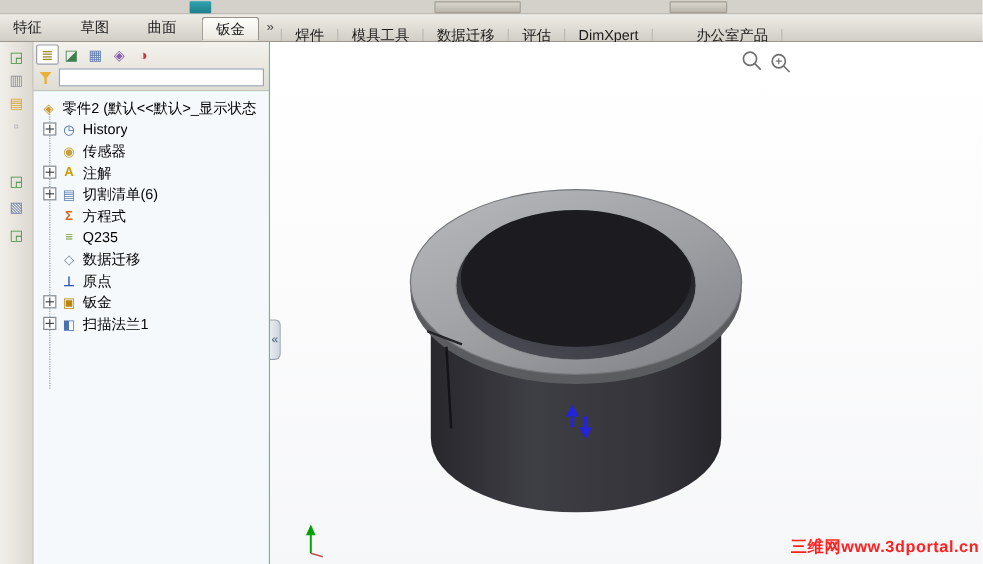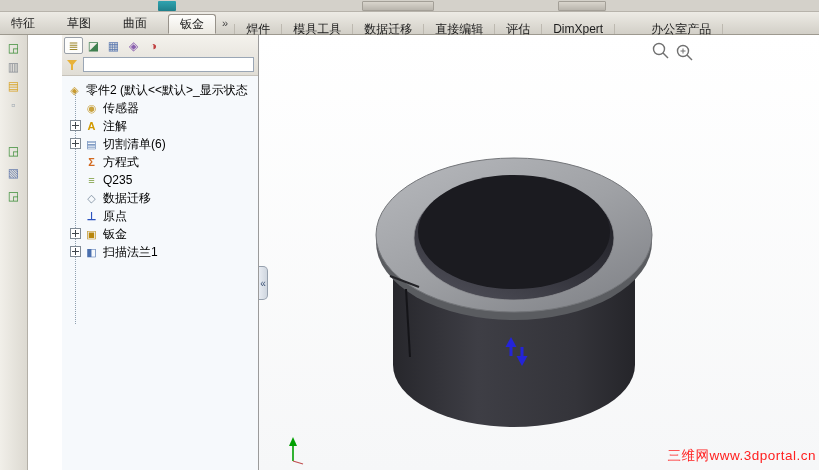--- a/index.html
+++ b/index.html
@@ -42,21 +42,21 @@
     display:flex; align-items:center; justify-content:center; font-size:12px; cursor:default; }
   .sg-sketch::after { content:"◲"; color:#3f8f3a; }
   .sg-dim::after    { content:"▥"; color:#8a8f96; }
   .sg-folder::after { content:"▤"; color:#d9a62e; }
   .sg-note::after   { content:"▫"; color:#9aa4ae; }
   .sg-clip::after   { content:"▧"; color:#6a7fae; }
   .s1{top:5px} .s2{top:24px} .s3{top:43px} .s4{top:62px} .s5{top:108px} .s6{top:130px} .s7{top:153px}
 
   
   .panel { width:197px; height:100%; border-right:1px solid #9b9b9b;
-    display:flex; flex-direction:column; background:#86efac; position:relative;margin-left:34px; }
+    display:flex; flex-direction:column; background:#86efac; position:relative; }
   .panel-top { background:linear-gradient(#f4f2ed,#e0ddd5); border-bottom:1px solid #c6c2ba; }
   .panel-tabs { display:flex; gap:1px; padding:2px 0 1px 2px; align-items:center; }
   .htab { width:19px; height:17px; display:flex; align-items:center; justify-content:center;
     border:1px solid transparent; font-size:12px; cursor:default; }
   .htab.active { background:#fdfdfb; border-color:#9aa0a8; border-radius:2px; }
   .ht1::after{content:"≣"; color:#a08a2e;}
   .ht2::after{content:"◪"; color:#3f7f4f;}
   .ht3::after{content:"▦"; color:#5b79b0;}
   .ht4::after{content:"◈"; color:#8a5fae;}
   .ht5::after{content:"◑"; color:#c04040;}
@@ -97,21 +97,21 @@
   .lbl { overflow:hidden; }
 
   
   .viewport { flex:1; position:relative; background:linear-gradient(#ffffff,#f6f7f8); overflow:hidden; }
   .model-svg { position:absolute; left:0; top:0; }
   .collapse-tab { position:absolute; left:0; top:231px; width:9px; height:34px; z-index:5;
     background:linear-gradient(90deg,#e8ecf2,#cfd6df); border:1px solid #96a0ad; border-left:none;
     border-radius:0 5px 5px 0; display:flex; align-items:center; justify-content:center;
     font-size:10px; color:#3f5577; cursor:pointer; }
   .watermark { position:absolute; right:3px; bottom:5px; color:#ff2020;
-    font-size:13.5px; font-weight:normal; letter-spacing:.5px; }
+    font-size:13.5px; font-weight:bold; letter-spacing:.5px; }
 </style>
 </head>
 <body>
 
 <div class="app">
 
   <div class="top-strip">
     <div class="ts-frag f1"></div>
     <div class="ts-frag f2"></div>
     <div class="ts-frag f3"></div>
@@ -119,21 +119,20 @@
 
   <div class="tabbar">
     <div class="tab g1">特征</div>
     <div class="tab g1">草图</div>
     <div class="tab g1">曲面</div>
     <div class="tab active">钣金</div>
     <div class="chev">»</div>
     <div class="tab g2">焊件</div>
     <div class="tab g2">模具工具</div>
     <div class="tab g2">数据迁移</div>
-    <div class="tab g2">直接编辑</div>
     <div class="tab g2">评估</div>
     <div class="tab g2">DimXpert</div>
     <div class="tab g2">办公室产品</div>
   </div>
 
   <div class="main">
 
     <div class="side-strip">
       <span class="stool s1 sg-sketch"></span>
       <span class="stool s2 sg-dim"></span>
@@ -160,20 +159,25 @@
       </div>
 
       <div class="tree">
         <div class="vline"></div>
 
         <div class="row root">
           <span class="ic ic-part"></span>
           <span class="lbl">零件2 (默认&lt;&lt;默认&gt;_显示状态</span>
         </div>
 
+        <div class="row">
+          <span class="pbox"></span>
+          <span class="ic ic-history"></span>
+          <span class="lbl">History</span>
+        </div>
         <div class="row">
 
           <span class="ic ic-sensor"></span>
           <span class="lbl">传感器</span>
         </div>
         <div class="row">
           <span class="pbox"></span>
           <span class="ic ic-annot"></span>
           <span class="lbl">注解</span>
         </div>

